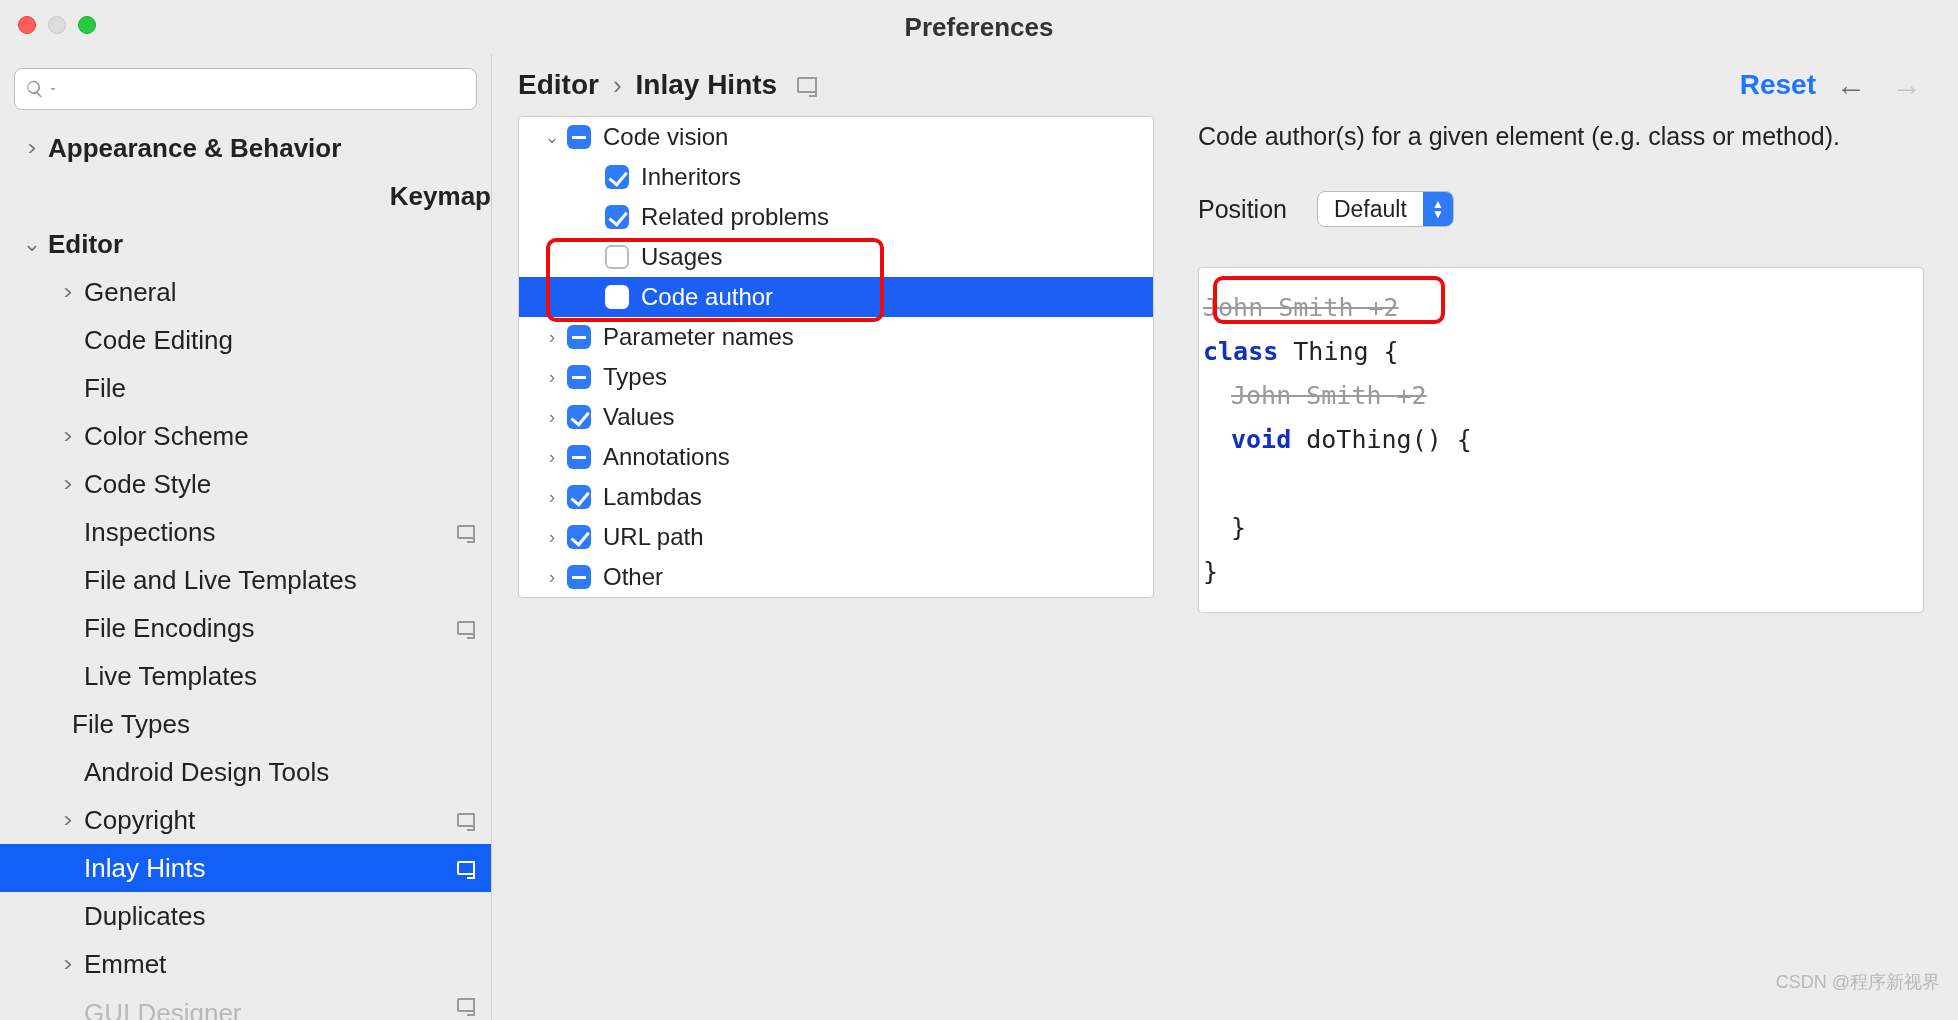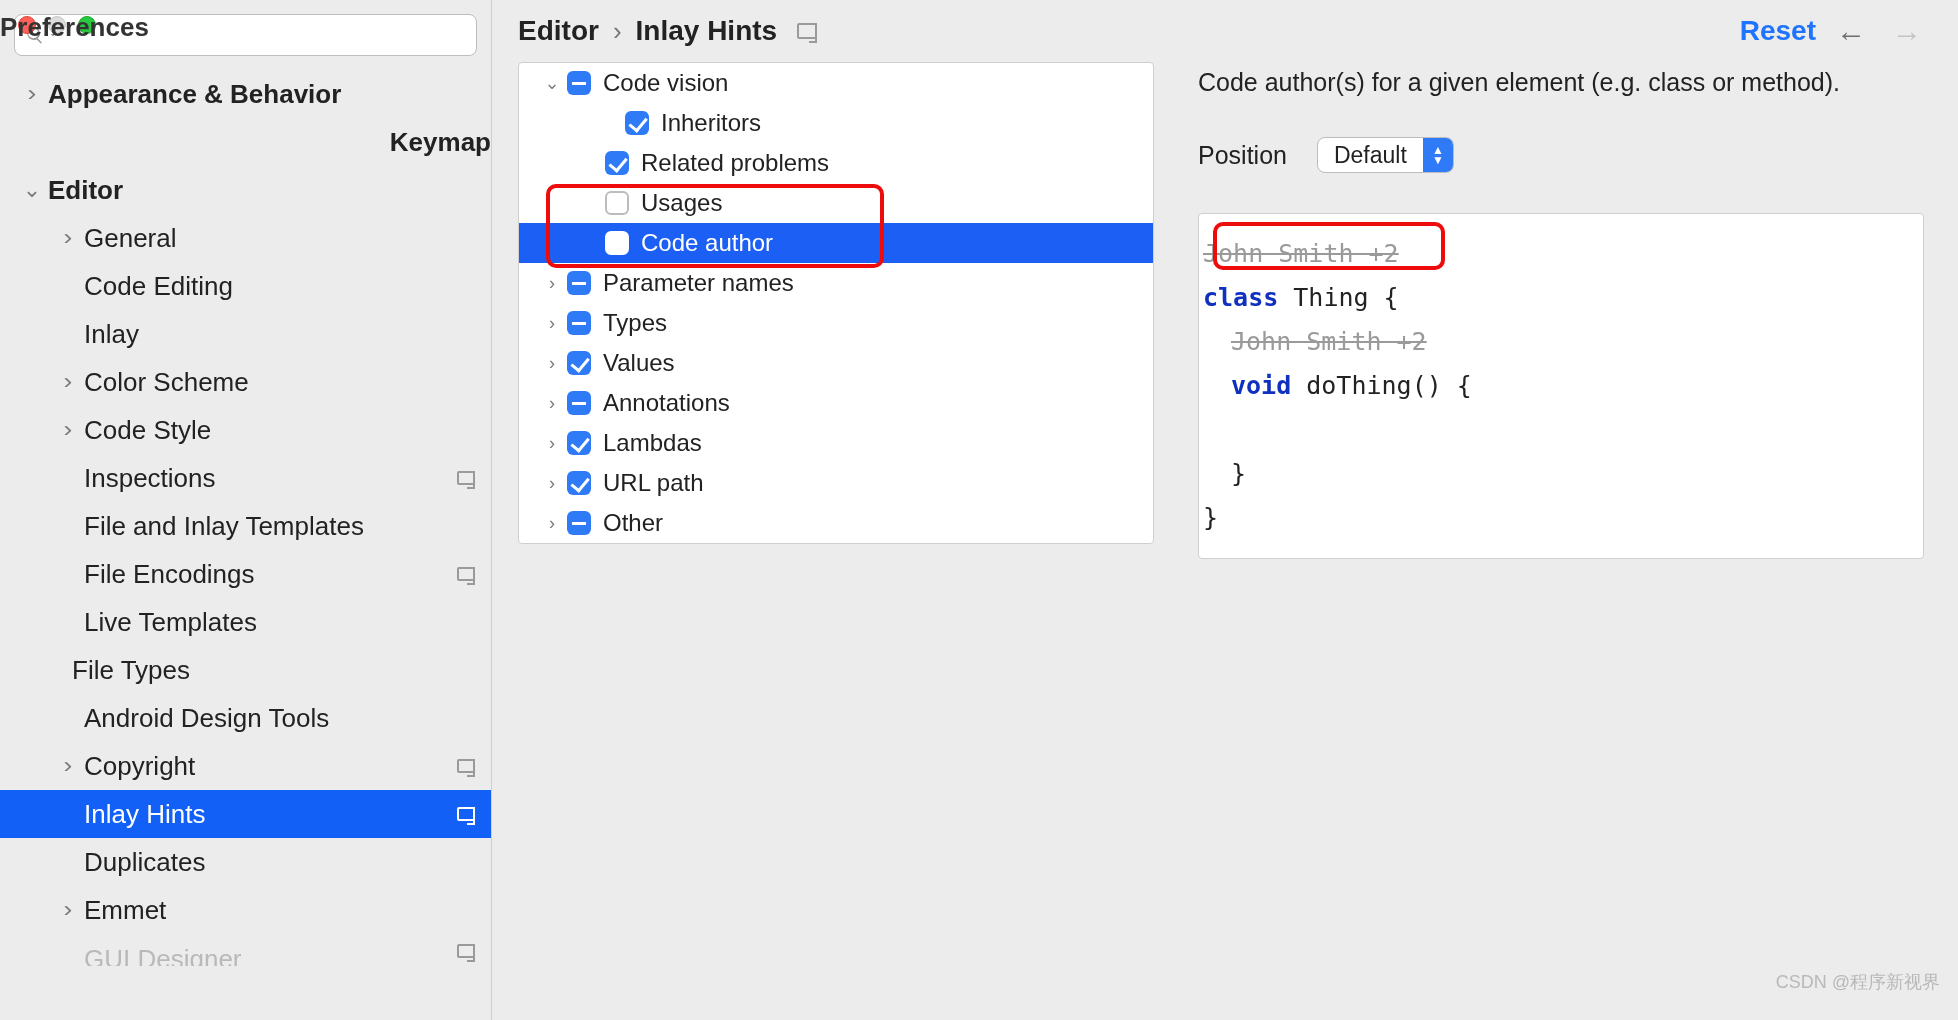--- a/index.html
+++ b/index.html
@@ -1,17 +1,17 @@
 <!DOCTYPE html>
 <html><head>
 <meta charset="utf-8">
 <style>
   * { box-sizing: border-box; margin: 0; padding: 0; }
   html, body { width: 1958px; height: 1020px; font-family: -apple-system, "Helvetica Neue", Arial, sans-serif; background:#ececec; color:#222; }
-  .window { width:1958px; height:1020px; display:flex; flex-direction:row; background:#ececec; }
+  .window { width:1958px; height:1020px; display:flex; flex-direction:column; background:#ececec; }
   .titlebar { height:54px; position:relative; display:flex; align-items:center; }
   .traffic { position:absolute; left:18px; top:16px; display:flex; gap:12px; }
   .dot { width:18px; height:18px; border-radius:50%; }
   .dot.red { background:#ff5f57; border:1px solid #e0443e; }
   .dot.grey { background:#dcdcdc; border:1px solid #c9c9c9; }
   .dot.green { background:#28c840; border:1px solid #1aab29; }
   .title { position:absolute; left:0; right:0; text-align:center; font-size:26px; font-weight:600; color:#333; }
   .body { flex:1; display:flex; min-height:0; }
   .sidebar { width:492px; background:#ececec; border-right:1px solid #cfcfcf; display:flex; flex-direction:column; padding-top:14px; }
   .search-wrap { padding:0 14px 14px 14px; }
@@ -118,38 +118,38 @@
           <div class="row" style="padding-left: 56px;">
             <span class="arrow" style="transform: scaleX(1.2); font-size: 22px;">›</span>
             <span class="lbl">General</span>
           </div>
           <div class="row noarrow" style="padding-left: 56px;">
             <span class="arrow" style="visibility: hidden;">›</span>
             <span class="lbl">Code Editing</span>
           </div>
           <div class="row noarrow" style="padding-left: 56px;">
             <span class="arrow" style="visibility: hidden;">›</span>
-            <span class="lbl">Inlay</span>
+            <span class="lbl">File</span>
           </div>
           <div class="row" style="padding-left: 56px;">
             <span class="arrow" style="transform: scaleX(1.2); font-size: 22px;">›</span>
             <span class="lbl">Color Scheme</span>
           </div>
           <div class="row" style="padding-left: 56px;">
             <span class="arrow" style="transform: scaleX(1.2); font-size: 22px;">›</span>
             <span class="lbl">Code Style</span>
           </div>
           <div class="row noarrow" style="padding-left: 56px;">
             <span class="arrow" style="visibility: hidden;">›</span>
             <span class="lbl">Inspections</span>
             <span class="right-icon"></span>
           </div>
           <div class="row noarrow" style="padding-left: 56px;">
             <span class="arrow" style="visibility: hidden;">›</span>
-            <span class="lbl">File and Inlay Templates</span>
+            <span class="lbl">File and Live Templates</span>
           </div>
           <div class="row noarrow" style="padding-left: 56px;">
             <span class="arrow" style="visibility: hidden;">›</span>
             <span class="lbl">File Encodings</span>
             <span class="right-icon"></span>
           </div>
           <div class="row noarrow" style="padding-left: 56px;">
             <span class="arrow" style="visibility: hidden;">›</span>
             <span class="lbl">Live Templates</span>
           </div>
@@ -200,21 +200,21 @@
       </div>
 
       <div class="content">
         <div class="midwrap" style="position:relative;">
           <div class="midcol" id="midcol">
               <div class="mrow dep0" style="padding-left: 18px;">
                 <span class="arrow">⌄</span>
                 <span class="cb mixed"></span>
                 <span class="lbl">Code vision</span>
               </div>
-              <div class="mrow dep1 noarrow" style="padding-left: 76px;">
+              <div class="mrow dep1 noarrow" style="padding-left: 56px;">
                 <span class="arrow" style="visibility: hidden;"></span>
                 <span class="cb checked"></span>
                 <span class="lbl">Inheritors</span>
               </div>
               <div class="mrow dep1 noarrow" style="padding-left: 56px;">
                 <span class="arrow" style="visibility: hidden;"></span>
                 <span class="cb checked"></span>
                 <span class="lbl">Related problems</span>
               </div>
               <div class="mrow dep1 noarrow" style="padding-left: 56px;">

